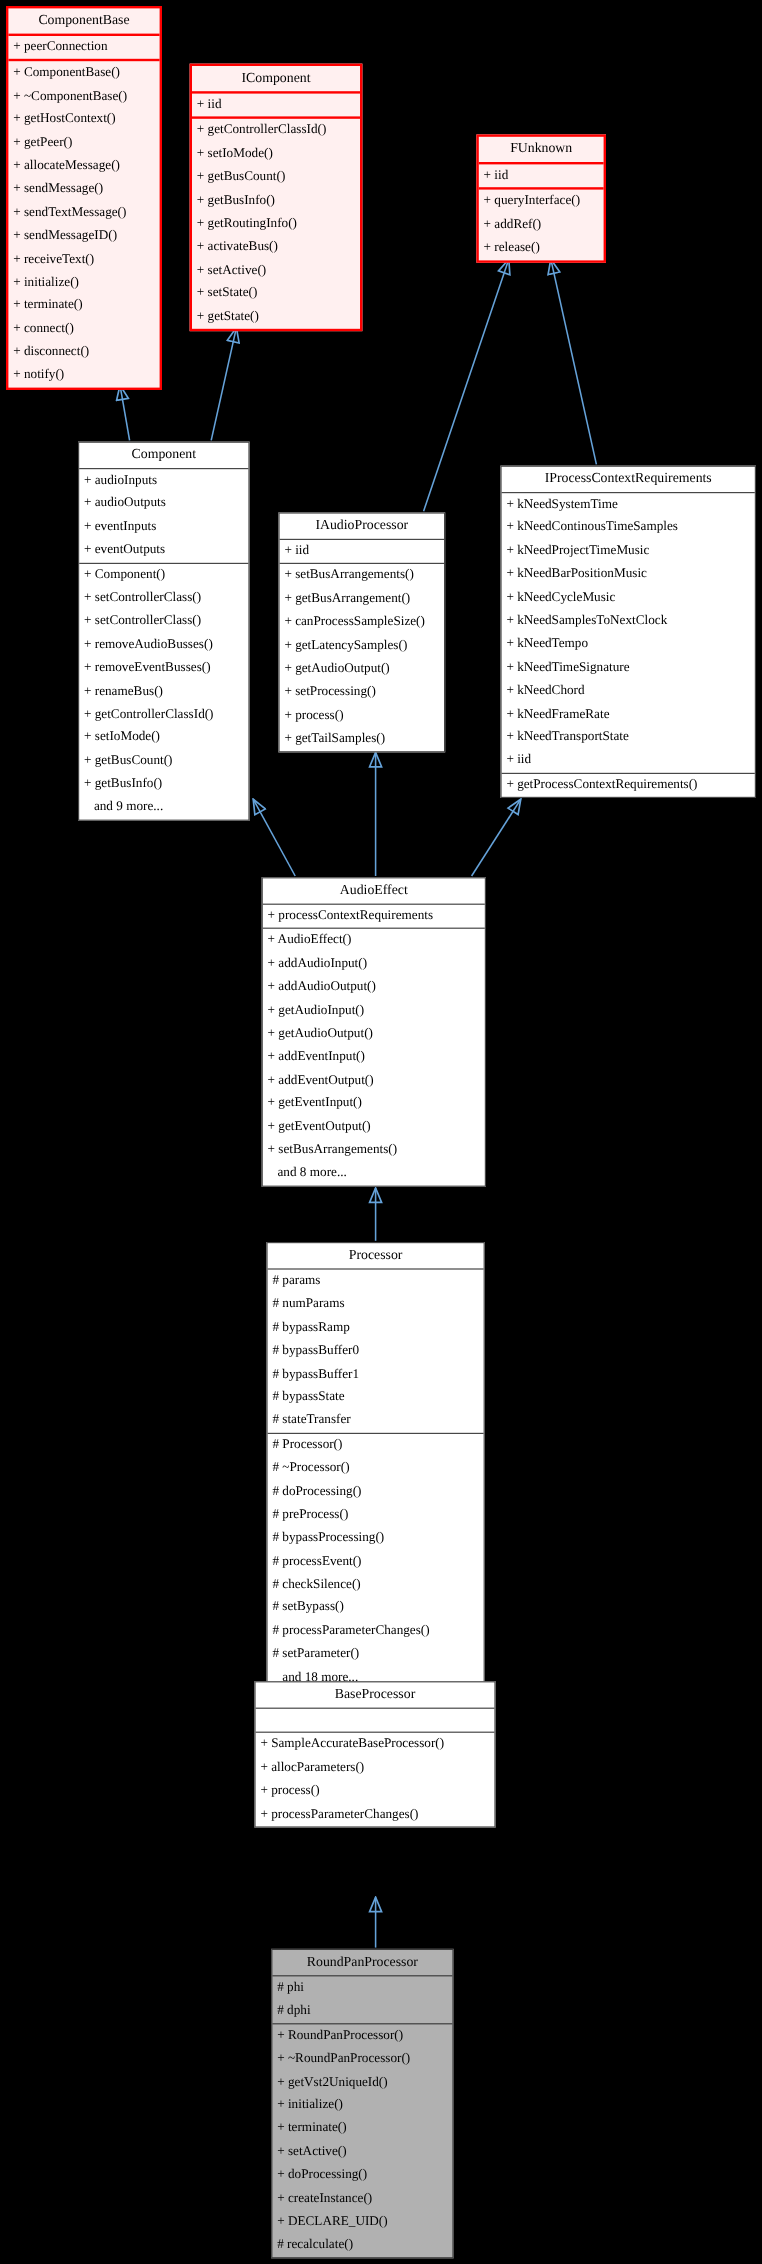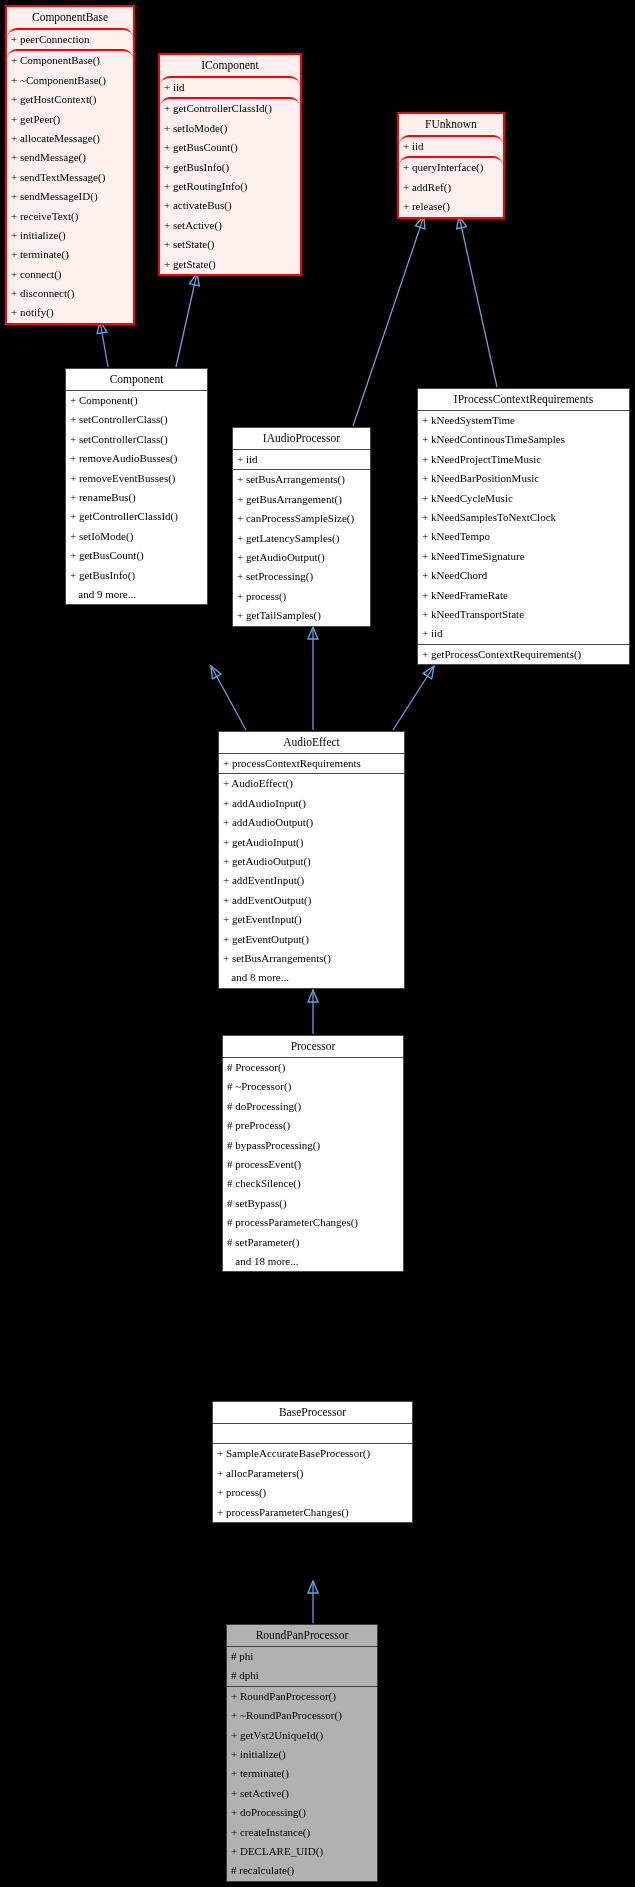--- a/index.html
+++ b/index.html
@@ -30,21 +30,21 @@
   .uml-class .section { border-top: 1.5px solid #474747; }
   .uml-class .row {
     font-size: 11px;
     height: 19.4px;
     line-height: 19.4px;
     padding: 0 3px 0 4px;
     white-space: pre;
     overflow: hidden;
   }
   .uml-class.red { background: #fff0f0; border: 2px solid #ff0000; }
-  .uml-class.red .section { border-top: 2px solid #ff0000; border-radius: 10px; }
+  .uml-class.red .section { border-top: 2px solid #ff0000; }
   .uml-class.current { background: #b1b1b1; border-color: #3d3d3d; }
   .uml-class.current .section { border-top-color: #3d3d3d; }
 </style>
 </head>
 <body>
 
 <div id="diagram-root" class="canvas">
     <svg class="arrows">
       <defs>
         <marker id="openArrow" viewBox="0 0 14 12" refX="13" refY="6" markerWidth="14" markerHeight="12" markerUnits="userSpaceOnUse" orient="auto">
@@ -108,20 +108,26 @@
       </div>
       <div class="section">
         <div class="row">+ queryInterface()</div>
         <div class="row">+ addRef()</div>
         <div class="row">+ release()</div>
       </div>
     </div>
     <div class="uml-class plain" style="left: 65px; top: 368px; width: 143px;">
       <div class="title">Component</div>
       <div class="section">
+        <div class="row">+ audioInputs</div>
+        <div class="row">+ audioOutputs</div>
+        <div class="row">+ eventInputs</div>
+        <div class="row">+ eventOutputs</div>
+      </div>
+      <div class="section">
         <div class="row">+ Component()</div>
         <div class="row">+ setControllerClass()</div>
         <div class="row">+ setControllerClass()</div>
         <div class="row">+ removeAudioBusses()</div>
         <div class="row">+ removeEventBusses()</div>
         <div class="row">+ renameBus()</div>
         <div class="row">+ getControllerClassId()</div>
         <div class="row">+ setIoMode()</div>
         <div class="row">+ getBusCount()</div>
         <div class="row">+ getBusInfo()</div>
@@ -179,20 +185,29 @@
         <div class="row">+ addEventOutput()</div>
         <div class="row">+ getEventInput()</div>
         <div class="row">+ getEventOutput()</div>
         <div class="row">+ setBusArrangements()</div>
         <div class="row">   and 8 more...</div>
       </div>
     </div>
     <div class="uml-class plain" style="left: 222px; top: 1035px; width: 182px;">
       <div class="title">Processor</div>
       <div class="section">
+        <div class="row"># params</div>
+        <div class="row"># numParams</div>
+        <div class="row"># bypassRamp</div>
+        <div class="row"># bypassBuffer0</div>
+        <div class="row"># bypassBuffer1</div>
+        <div class="row"># bypassState</div>
+        <div class="row"># stateTransfer</div>
+      </div>
+      <div class="section">
         <div class="row"># Processor()</div>
         <div class="row"># ~Processor()</div>
         <div class="row"># doProcessing()</div>
         <div class="row"># preProcess()</div>
         <div class="row"># bypassProcessing()</div>
         <div class="row"># processEvent()</div>
         <div class="row"># checkSilence()</div>
         <div class="row"># setBypass()</div>
         <div class="row"># processParameterChanges()</div>
         <div class="row"># setParameter()</div>

